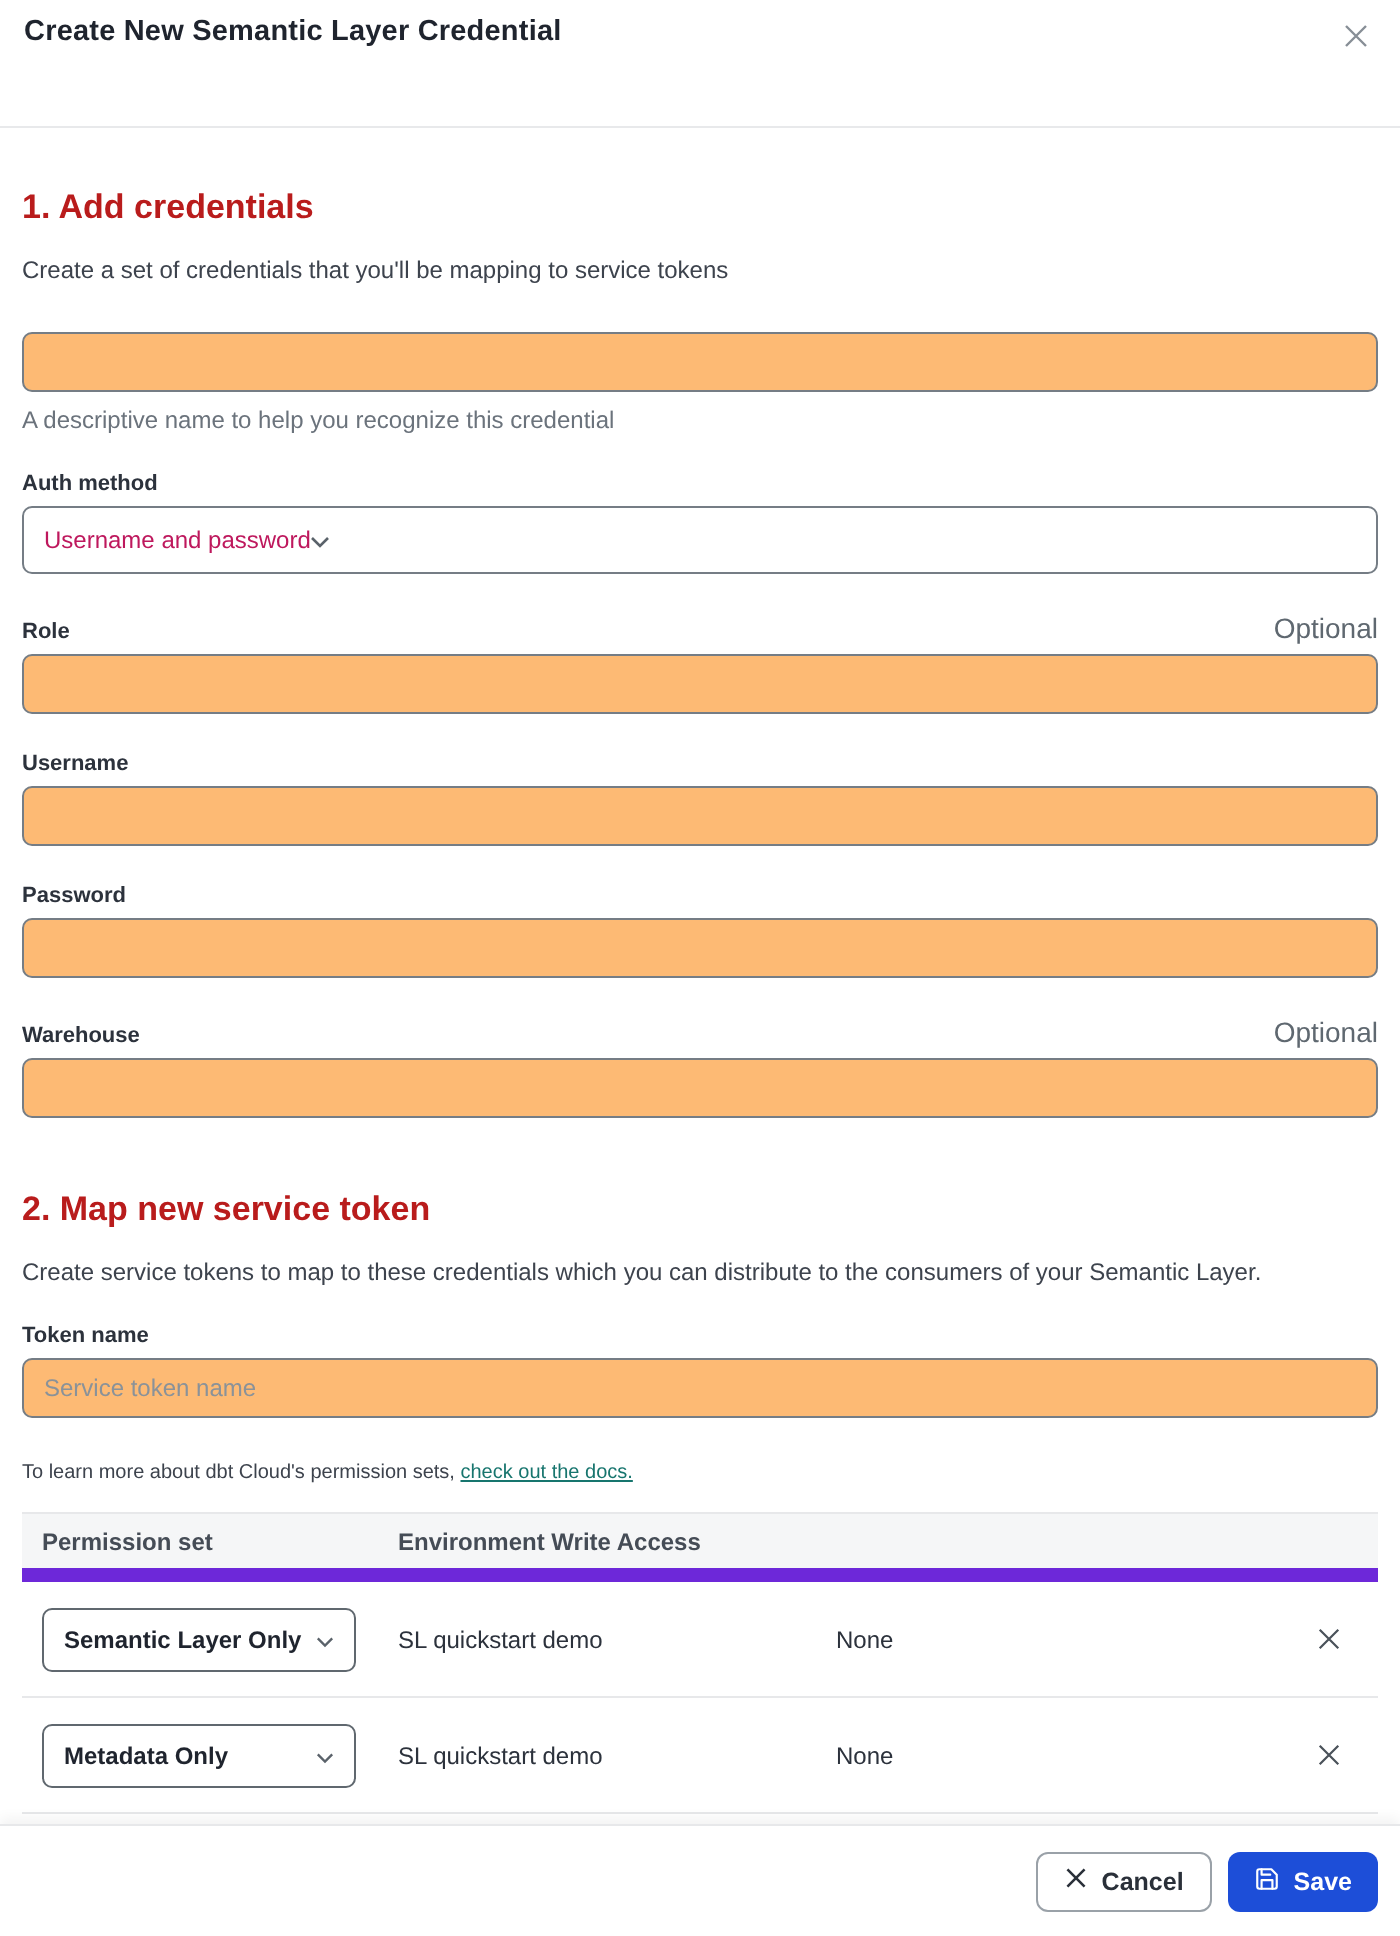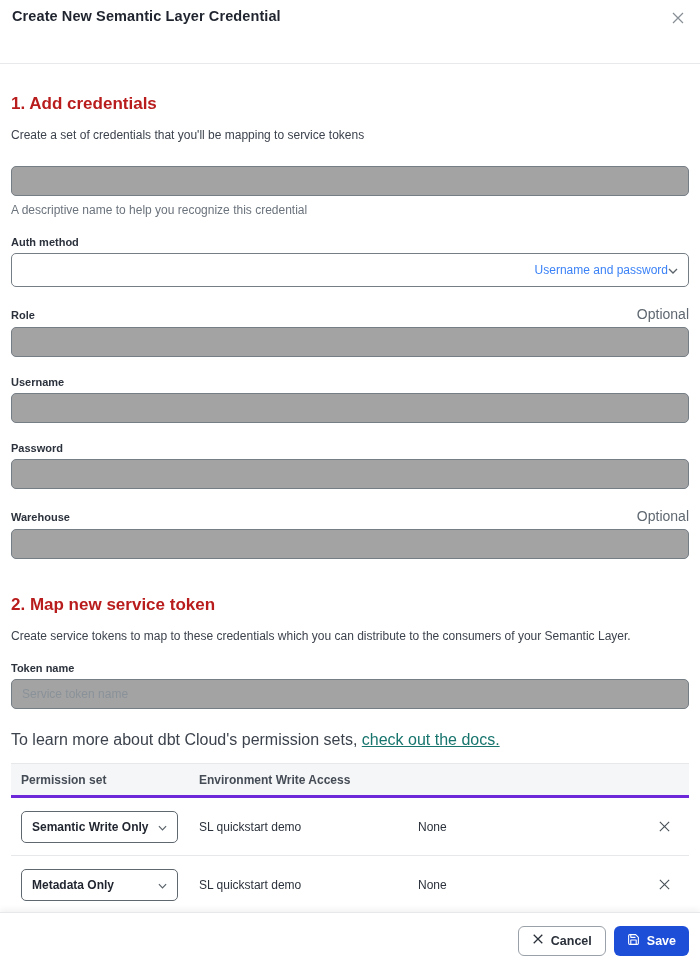--- a/index.html
+++ b/index.html
@@ -22,40 +22,40 @@
   .section-heading { font-size:17px; font-weight:700; color:#b91c1c; }
   .section-desc { font-size:12px; color:#3d434d; margin-top:14px; }
   .field { margin-top:19px; }
   .label-row { display:flex; justify-content:space-between; align-items:baseline; }
   .field-label { font-size:11px; font-weight:700; color:#2c323c; }
   .optional { font-size:14px; color:#5f6870; }
   .text-input {
     width:100%; height:30px; margin-top:5px;
     border:1px solid #757d85; border-radius:5px;
     padding:0 10px; font-size:12px; color:#2c323c;
-    font-family:"Liberation Sans", sans-serif; background:#a3a3a3; outline:none;
+    font-family:"Liberation Sans", sans-serif; background:#fdba74; outline:none;
   }
   .text-input::placeholder { color:#8a9299; }
   .helper { font-size:12px; color:#6b737c; margin-top:7px; }
   .select-box {
     width:100%; height:30px; margin-top:5px;
     border:1px solid #757d85; border-radius:5px;
-    padding:16px 10px; display:flex; align-items:center; justify-content:flex-end;
-    font-size:12px; color:#3b82f6; background:#fff; cursor:pointer;
+    padding:16px 10px; display:flex; align-items:center; justify-content:flex-start;
+    font-size:12px; color:#be185d; background:#fff; cursor:pointer;
   }
   .section2 { margin-top:36px; }
-  .docs-line { margin-top:22px; font-size:16px; color:#3d434d; }
+  .docs-line { margin-top:22px; font-size:10px; color:#3d434d; }
   .docs-link { color:#17756e; text-decoration:underline; cursor:pointer; }
   
   .perm-table { margin-top:14px; border-top:1px solid #e7e8ea; }
   .perm-head, .perm-row {
     display:grid; grid-template-columns:188px 219px 222px 1fr; align-items:center;
   }
   .perm-head {
-    height:34px; background:#f5f6f7; border-bottom:3px solid #6d28d9;
+    height:34px; background:#f5f6f7; border-bottom:7px solid #6d28d9;
     font-size:12px; font-weight:600; color:#454c56;
   }
   .perm-head > div:first-child, .perm-row > div:first-child { padding-left:10px; }
   .perm-row { height:58px; border-bottom:1px solid #e7e8ea; font-size:12px; color:#2c323c; }
   .row-select {
     width:157px; height:32px; border:1px solid #60686f; border-radius:5px;
     display:flex; align-items:center; justify-content:space-between;
     padding:0 10px; font-weight:600; font-size:12px; color:#1f242e; background:#fff; cursor:pointer;
   }
   .remove-btn { background:none; border:none; cursor:pointer; line-height:0; padding:4px; justify-self:center; }
@@ -168,21 +168,21 @@
     <div class="perm-table">
       <div class="perm-head">
         <div>Permission set</div>
         <div>Environment Write Access</div>
         <div></div>
       </div>
 
       <div class="perm-row">
         <div>
           <div class="row-select">
-            <span>Semantic Write Only</span>
+            <span>Semantic Layer Only</span>
             <span>
               <svg width="9" height="6" viewBox="0 0 10 6">
                   <path d="M1 1 L5 5 L9 1" stroke="#5a626a" stroke-width="1.3" fill="none"></path>
                 </svg>
             </span>
           </div>
         </div>
         <div>SL quickstart demo</div>
         <div>None</div>
         <button class="remove-btn">

